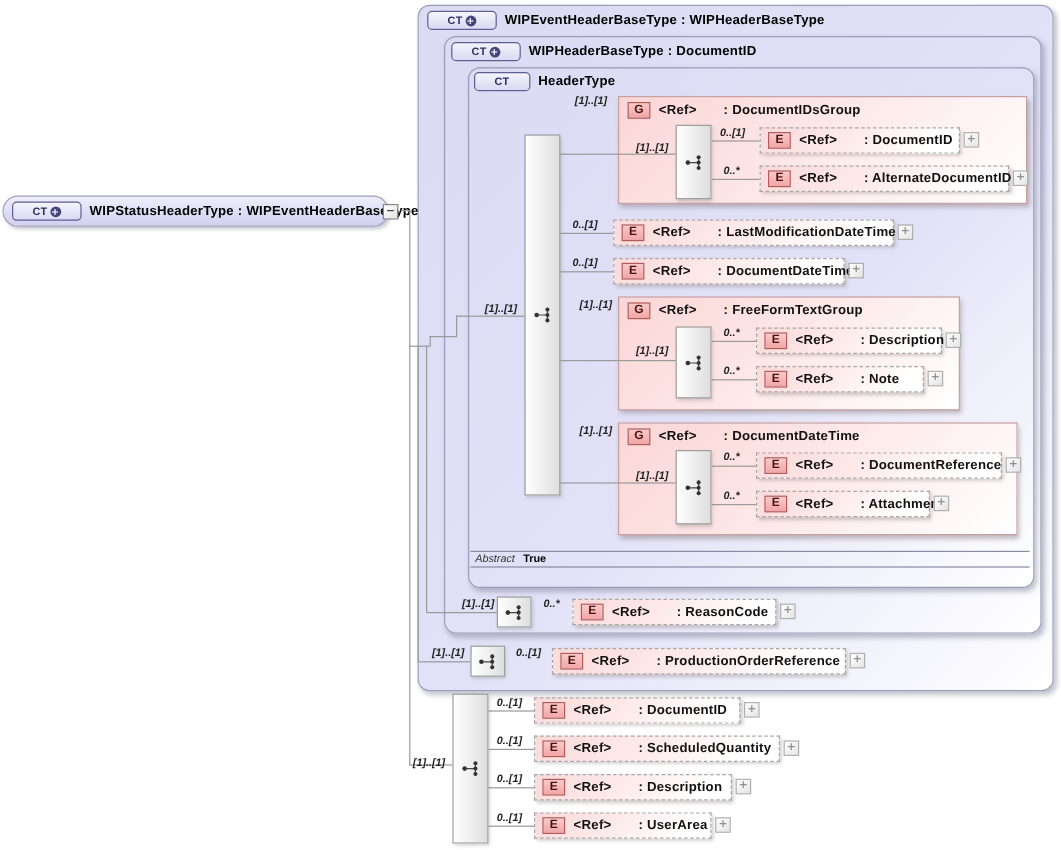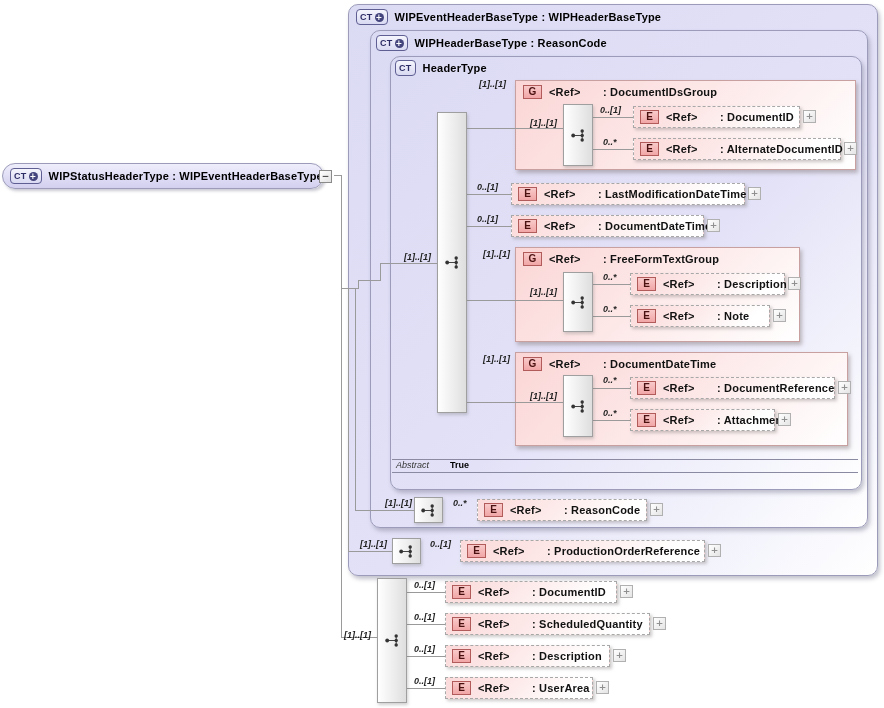--- a/index.html
+++ b/index.html
@@ -8,21 +8,21 @@
   .lavbox{position:absolute;border:1px solid #9c9cba;border-radius:10px;z-index:2;box-sizing:border-box;
           background:linear-gradient(135deg,#dcdbf4 0%,#e2e1f7 55%,#f6f6fd 88%,#ffffff 100%);
           box-shadow:2px 3px 4px rgba(120,120,145,.45);}
   .boxhdr{position:absolute;display:flex;align-items:center;z-index:3;}
 
   .cap{position:absolute;left:2px;top:163px;width:322px;height:26px;border:1px solid #9c9cba;border-radius:13px;
        background:linear-gradient(180deg,#efeefc 0%,#dddbf4 60%,#d2d0ee 100%);
        box-shadow:2px 2px 3px rgba(120,120,145,.4);display:flex;align-items:center;padding-left:7px;box-sizing:border-box;z-index:3;}
 
   .ct{display:inline-flex;align-items:center;height:14px;border:1px solid #5f5f93;border-radius:4px;
-      background:linear-gradient(180deg,#f5f5fd,#d9d9f2);padding:0 3px;font:bold 9px "Liberation Sans",sans-serif;
+      background:linear-gradient(180deg,#f5f5fd,#d9d9f2);padding:0 16px;font:bold 9px "Liberation Sans",sans-serif;
       color:#2d2d66;letter-spacing:.3px;flex:0 0 auto;}
   .ctplus{display:inline-block;width:9px;height:9px;border-radius:50%;background:#45457e;color:#fff;
       font:bold 8px/9px "DejaVu Sans",sans-serif;text-align:center;margin-left:2px;}
 
   .bxlabel{font:bold 11px "Liberation Sans",sans-serif;letter-spacing:.2px;color:#000;margin-left:7px;white-space:nowrap;}
 
   .minus{position:absolute;left:319px;top:170px;width:13px;height:13px;border:1px solid #8a8a8a;box-sizing:border-box;
       background:linear-gradient(135deg,#ffffff,#e2e2e2);font:bold 9px/11px "DejaVu Sans",sans-serif;text-align:center;color:#444;z-index:9;}
 
   .hline,.vline{position:absolute;background:#9a9a9a;z-index:6;}
@@ -110,21 +110,21 @@
       </span>
     <span class="bxlabel">WIPEventHeaderBaseType : WIPHeaderBaseType</span>
   </div>
 
   <div class="lavbox" style="left:370px;top:30px;width:498px;height:498px"></div>
   <div class="boxhdr" style="left:376px;top:35px">
     <span class="ct">
         <span>CT</span>
         <span class="ctplus">+</span>
       </span>
-    <span class="bxlabel">WIPHeaderBaseType : ReasonCode</span>
+    <span class="bxlabel">WIPHeaderBaseType : DocumentID</span>
   </div>
 
   <div class="lavbox" style="left:390px;top:56px;width:472px;height:434px"></div>
   <div class="boxhdr" style="left:395px;top:60px">
     <span class="ct">
         <span>CT</span>
       </span>
     <span class="bxlabel">HeaderType</span>
   </div>
 
@@ -328,16 +328,16 @@
   <div class="mult" style="left:360px;top:539px">[1]..[1]</div>
   <div class="mult" style="left:430px;top:539px">0..[1]</div>
   <div class="mult" style="left:344px;top:630px">[1]..[1]</div>
   <div class="mult" style="left:414px;top:580px">0..[1]</div>
   <div class="mult" style="left:414px;top:612px">0..[1]</div>
   <div class="mult" style="left:414px;top:644px">0..[1]</div>
   <div class="mult" style="left:414px;top:676px">0..[1]</div>
 
   <div class="hr" style="left:392px;top:459px;width:466px"></div>
   <div class="ab-label" style="left:396px;top:460px">Abstract</div>
-  <div class="ab-value" style="left:450px;top:460px">True</div>
+  <div class="ab-value" style="left:436px;top:460px">True</div>
   <div class="hr" style="left:392px;top:472px;width:466px"></div>
 
 </div>
 
 </body></html>

